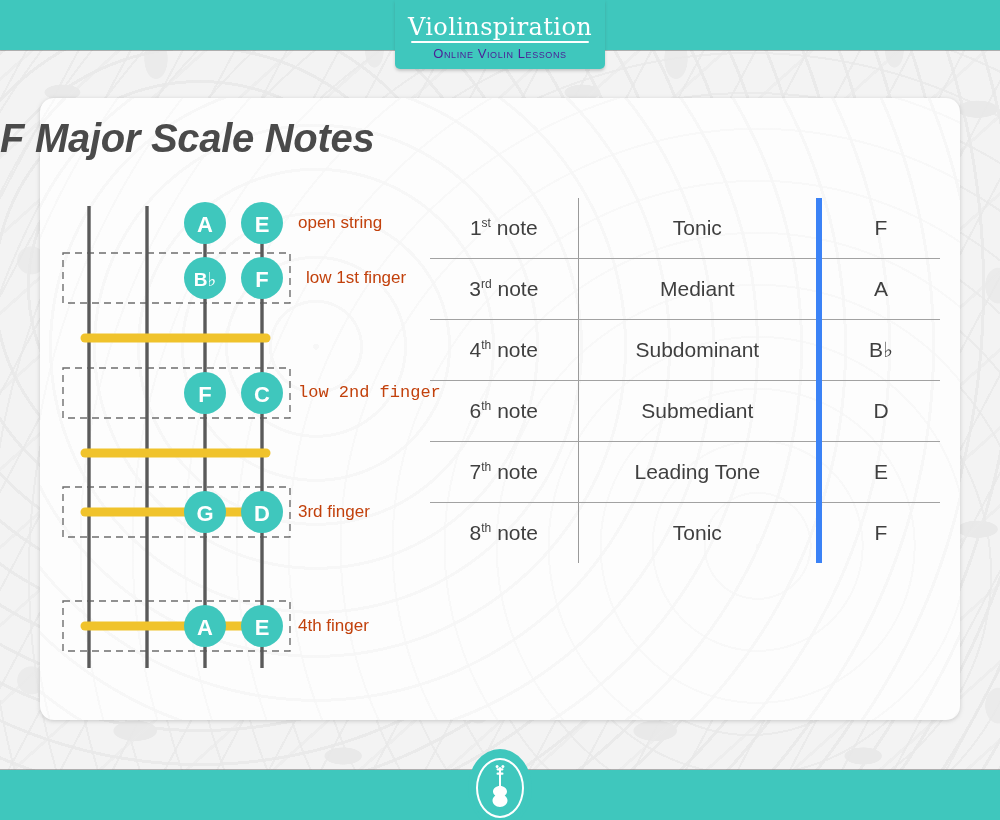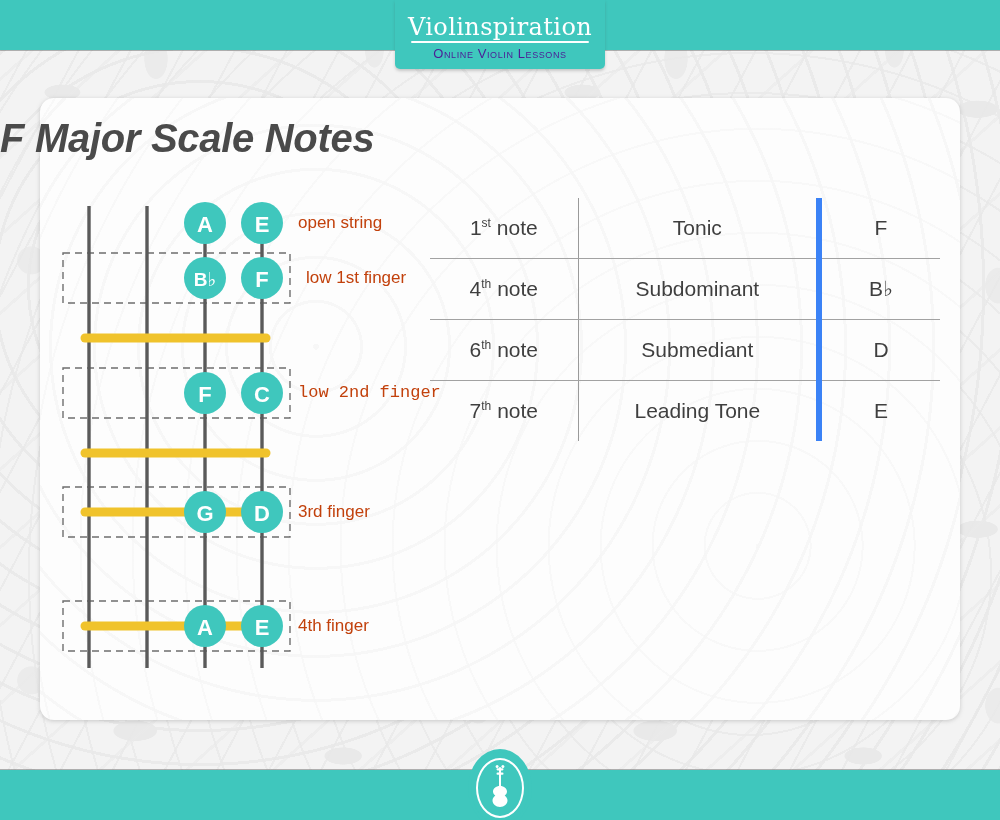--- a/index.html
+++ b/index.html
@@ -221,33 +221,43 @@
   </div>
 
   <table id="scale-table">
     <tbody id="scale-table-body">
         <tr>
           <td class="c-ord"><span class="num">1</span><sup>st</sup><span> note</span></td>
           <td class="c-deg">Tonic</td>
           <td class="c-note">F</td>
         </tr>
         <tr>
+          <td class="c-ord"><span class="num">3</span><sup>rd</sup><span> note</span></td>
+          <td class="c-deg">Mediant</td>
+          <td class="c-note">A</td>
+        </tr>
+        <tr>
           <td class="c-ord"><span class="num">4</span><sup>th</sup><span> note</span></td>
           <td class="c-deg">Subdominant</td>
           <td class="c-note">B♭</td>
         </tr>
         <tr>
           <td class="c-ord"><span class="num">6</span><sup>th</sup><span> note</span></td>
           <td class="c-deg">Submediant</td>
           <td class="c-note">D</td>
         </tr>
         <tr>
           <td class="c-ord"><span class="num">7</span><sup>th</sup><span> note</span></td>
           <td class="c-deg">Leading Tone</td>
           <td class="c-note">E</td>
+        </tr>
+        <tr>
+          <td class="c-ord"><span class="num">8</span><sup>th</sup><span> note</span></td>
+          <td class="c-deg">Tonic</td>
+          <td class="c-note">F</td>
         </tr>
       </tbody>
   </table>
 
   <div class="band" id="footer-band"></div>
   <div id="footer-badge">
     <div class="oval"></div>
     <div class="ring"></div>
     <svg width="26" height="48" viewBox="0 0 26 48">
       <g fill="#ffffff">

